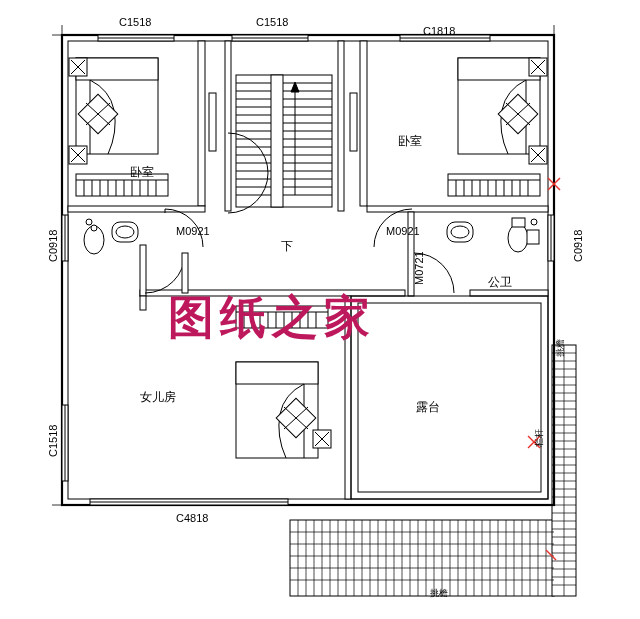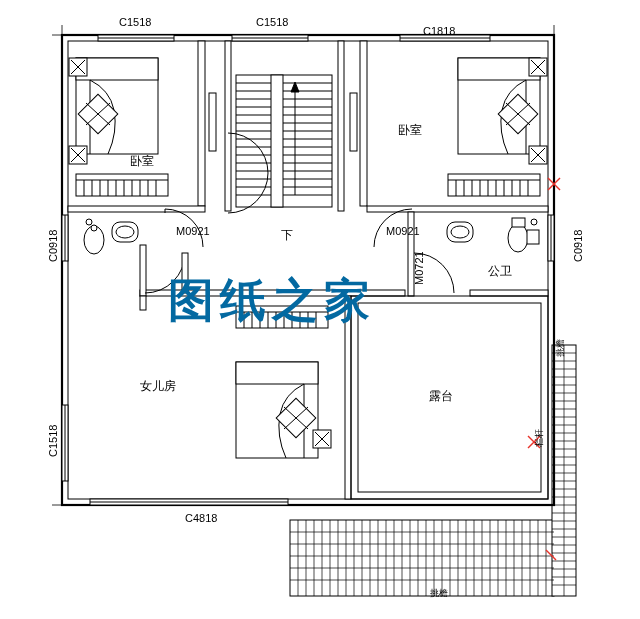--- a/index.html
+++ b/index.html
@@ -27,32 +27,33 @@
     color: #000000;
     white-space: nowrap;
     line-height: 1;
   }
   .lbl.vert {
     transform-origin: 0 0;
     transform: rotate(-90deg);
   }
   .lbl.cn {
     font-size: 12px;
+    margin-top: 11px;
   }
   .lbl.small {
     font-size: 9px;
   }
   .watermark {
     position: absolute;
     left: 168px;
-    top: 277px;
+    top: 294px;
     font-family: "DejaVu Serif", serif;
     font-size: 46px;
     font-weight: bold;
-    color: #0369a1;
+    color: #be185d;
     letter-spacing: 6px;
     white-space: nowrap;
     line-height: 1;
     text-align: center;
   }
 </style>
 </head>
 <body>
 
 <svg id="plan" viewBox="0 0 640 619">
@@ -358,29 +359,29 @@
     <line x1="554" y1="25" x2="554" y2="35"></line>
     <line x1="52" y1="35" x2="62" y2="35"></line>
     <line x1="52" y1="505" x2="62" y2="505"></line>
   </g>
 </svg>
 
 <div class="lbl cn" style="left:130px; top:155px;">卧室</div>
 <div class="lbl cn" style="left:398px; top:124px;">卧室</div>
 <div class="lbl cn" style="left:488px; top:265px;">公卫</div>
 <div class="lbl cn" style="left:140px; top:380px;">女儿房</div>
-<div class="lbl cn" style="left:429px; top:390px;">露台</div>
+<div class="lbl cn" style="left:416px; top:390px;">露台</div>
 
 <div class="lbl" style="left:119px; top:17px;">C1518</div>
 <div class="lbl" style="left:256px; top:17px;">C1518</div>
 <div class="lbl" style="left:423px; top:26px;">C1818</div>
 <div class="lbl vert" style="left:48px; top:262px;">C0918</div>
 <div class="lbl vert" style="left:48px; top:457px;">C1518</div>
 <div class="lbl vert" style="left:573px; top:262px;">C0918</div>
-<div class="lbl" style="left:185px; top:513px;text-align:center;">C4818</div>
+<div class="lbl" style="left:176px; top:513px;text-align:center;">C4818</div>
 
 <div class="lbl" style="left:176px; top:226px;">M0921</div>
 <div class="lbl" style="left:386px; top:226px;">M0921</div>
 <div class="lbl vert" style="left:414px; top:285px;">M0721</div>
 
 <div class="lbl cn" style="left:281px; top:229px;">下</div>
 <div class="lbl small vert" style="left:535px; top:447px;">栏杆</div>
 <div class="lbl small vert" style="left:556px; top:357px;">挑檐</div>
 <div class="lbl small" style="left:430px; top:589px;">挑檐</div>
 

